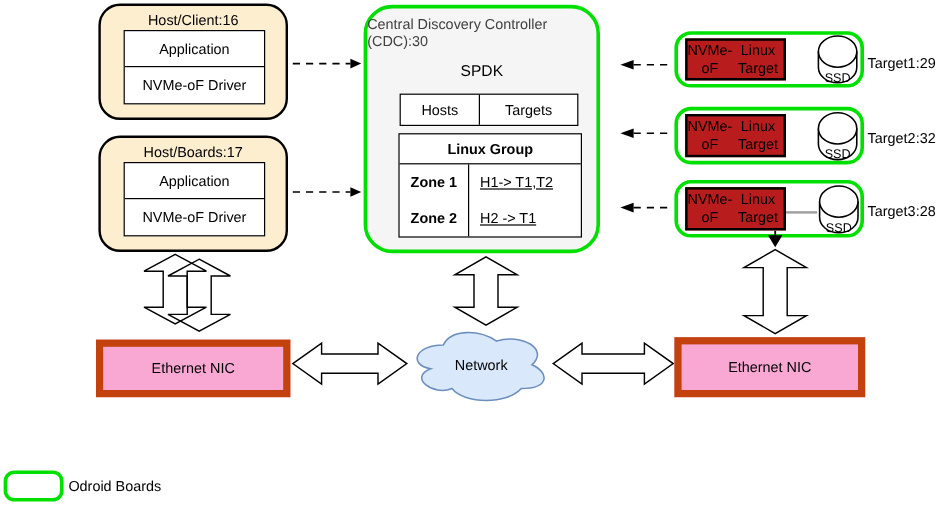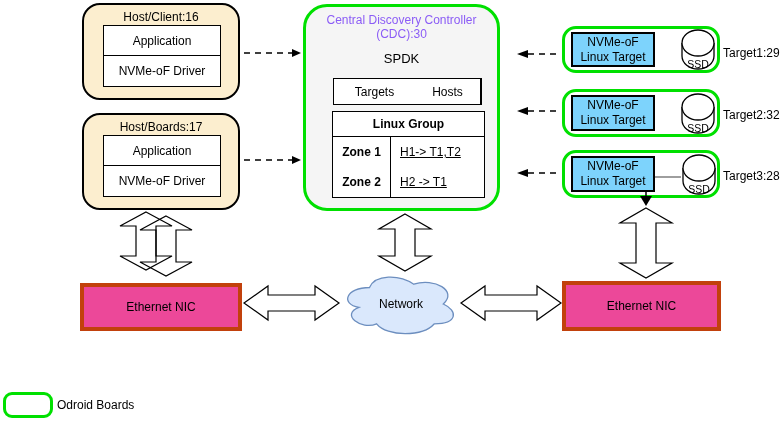--- a/index.html
+++ b/index.html
@@ -7,37 +7,37 @@
   .canvas{position:relative;width:781px;height:423px;background:#ffffff;
           font-family:"Liberation Sans",sans-serif;font-size:12px;color:#000;overflow:hidden}
   .abs{position:absolute}
   svg.layer{position:absolute;left:0;top:0;z-index:0}
   .box-layer{position:absolute;left:0;top:0;width:649px;height:423px;z-index:1}
   .host{position:absolute;background:#fceecf;border:2px solid #000;border-radius:18px}
   .host-title{text-align:center;margin-top:5px}
   .itable{position:absolute;background:#fff;border:1px solid #000}
   .cell{display:flex;align-items:center;justify-content:center}
   .cdc{position:absolute;background:#f5f5f5;border:3px solid #00e000;border-radius:24px}
-  .cdc-title{color:#8b5cf6;text-align:center;line-height:14px;margin-top:6px}
+  .cdc-title{color:#404040;text-align:left;line-height:14px;margin-top:6px}
   .spdk{position:absolute;left:0;width:100%;text-align:center;font-weight:normal;font-size:13px}
   .httable{position:absolute;display:flex;background:#fff;border:1px solid #000}
   .htcell{display:flex;align-items:center;justify-content:center}
   .ztable{position:absolute;background:#fff;border:1px solid #000}
   .zhead{height:25px;display:flex;align-items:center;justify-content:center;font-weight:bold;border-bottom:1px solid #000}
   .zbody{display:flex;height:60px}
   .zcol-left{width:58px;border-right:1px solid #000;display:flex;flex-direction:column}
   .zcell{flex:1;display:flex;align-items:center;justify-content:center;font-weight:bold}
   .zcol-right{flex:1;display:flex;flex-direction:column}
   .zmap{flex:1;display:flex;align-items:center;padding-left:9px;font-weight:normal;text-decoration:underline}
   .target{position:absolute;background:#fff;border:3px solid #00e000;border-radius:14px}
-  .tinner{position:absolute;background:#7dd3fc;border:2px solid #000;display:flex;flex-direction:column;
+  .tinner{position:absolute;background:#b91c1c;border:2px solid #000;display:flex;
           align-items:center;justify-content:center;line-height:15px;text-align:center}
   .tconn{position:absolute;background:#9e9e9e}
   .tlabel{position:absolute;white-space:nowrap}
-  .nic{position:absolute;background:#ec4899;border:4px solid #c2410c;display:flex;align-items:center;justify-content:center}
+  .nic{position:absolute;background:#f9a8d4;border:6px solid #c2410c;display:flex;align-items:center;justify-content:center}
   .legend-box{position:absolute;background:#fff;border:3px solid #00e000;border-radius:9px}
   .dash{stroke:#000;stroke-width:1.3;stroke-dasharray:6 5;fill:none}
   .ah{fill:#000;stroke:none}
   .dbl{fill:#fff;stroke:#000;stroke-width:1.2}
   .dbl-open{fill:none;stroke:#000;stroke-width:1.2}
   .cloud{fill:#dae8fc;stroke:#6c8ebf;stroke-width:1.3}
   .cyl{fill:#fff;stroke:#000;stroke-width:1.3}
   text{font-family:"Liberation Sans",sans-serif}
 </style>
 </head>
@@ -107,22 +107,22 @@
     </div>
 
     <div class="cdc" style="left:303px;top:4px;width:197px;height:207px">
       <div class="cdc-title">
         <div>Central Discovery Controller</div>
         <div>(CDC):30</div>
       </div>
       <div class="spdk" style="top:44px">SPDK</div>
 
       <div class="httable" style="left:27px;top:71px;width:149px;height:27px">
+        <div class="htcell" style="width:66px;border-right:1px solid #000">Hosts</div>
         <div class="htcell" style="flex:1">Targets</div>
-        <div class="htcell" style="width:66px;border-right:1px solid #000">Hosts</div>
       </div>
 
       <div class="ztable" style="left:26px;top:104px;width:153px">
         <div class="zhead">Linux Group</div>
         <div class="zbody">
           <div class="zcol-left">
             <div class="zcell">Zone 1</div>
             <div class="zcell">Zone 2</div>
           </div>
           <div class="zcol-right">

